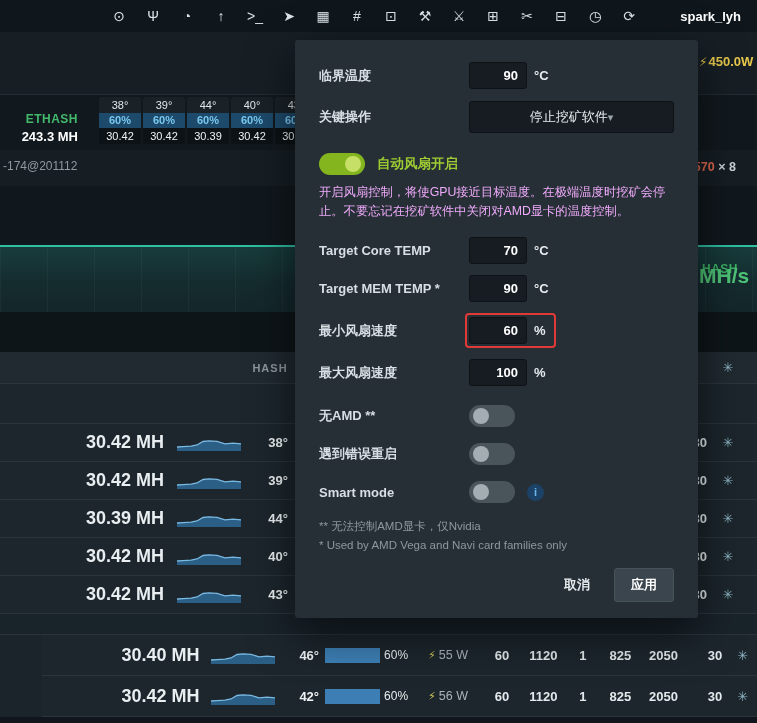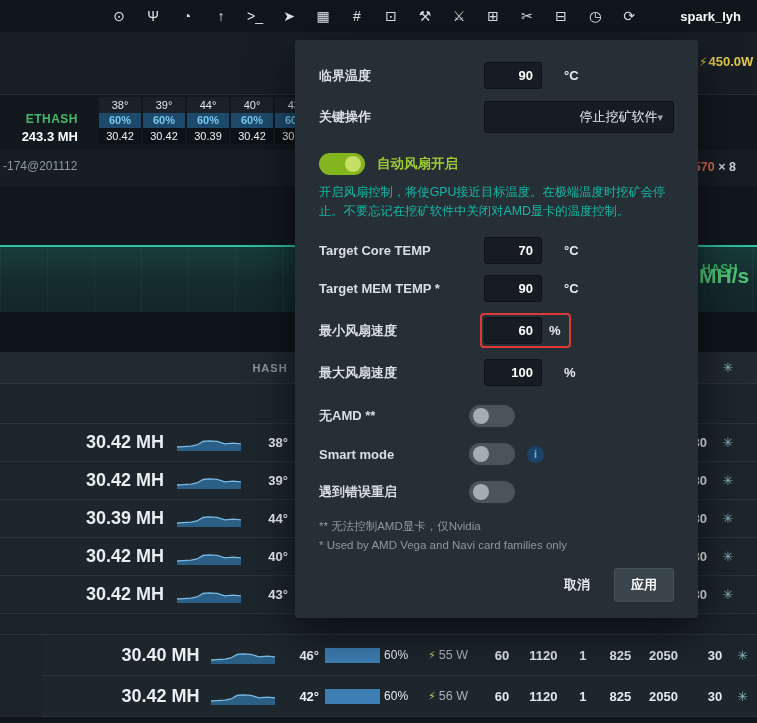--- a/index.html
+++ b/index.html
@@ -66,40 +66,40 @@
   .cn  { color:#e3e9ec; font-size:13px; font-weight:600; text-align:center; }
   .n1 { width:38px; } .n2 { width:48px; } .n3 { width:34px; } .n4 { width:44px; } .n5 { width:46px; }
   .n6 { width:44px; text-align:right; padding-right:6px; }
   .cfi { width:30px; text-align:center; color:#8fb7c5; font-size:13px; cursor:pointer; }
   .th-temp { width:44px; text-align:center; color:#8d979e; font-size:11px; font-weight:bold; letter-spacing:1px; }
   .th-sp { display:inline-block; }
 
   
   .modal { position:absolute; left:295px; top:40px; width:403px; height:578px; background:#272f36; border-radius:3px;
     box-shadow:0 14px 46px rgba(0,0,0,0.6); padding:22px 24px 16px; z-index:20; display:flex; flex-direction:column; overflow:hidden; }
-  .frow { display:flex; align-items:center; margin-bottom:12px;gap:15px; }
+  .frow { display:flex; align-items:center; margin-bottom:12px; }
   .frow.sel { margin-bottom:20px; }
   .frow.inp { margin-bottom:11px; }
   .flabel { flex:0 0 150px; color:#d8dfe4; font-size:13px; font-weight:bold; }
   input.num { width:58px; height:27px; background:#161c21; border:1px solid #0d1216; border-radius:3px; color:#fff;
     text-align:right; padding:0 8px; font-size:13px; font-weight:bold; font-family:inherit; }
   .unit { margin-left:7px; color:#e6ebee; font-size:13px; font-weight:bold; }
   .hl { display:inline-flex; align-items:center; border:2px solid #e03a36; border-radius:4px; padding:2px 8px 2px 2px; margin-left:-4px; }
   .select { width:216px; height:32px; background:#161c21; border:1px solid #0d1216; border-radius:3px; display:flex;
-    align-items:center; justify-content:flex-end; padding:0 10px; color:#e8edf0; font-size:13px; cursor:pointer; }
+    align-items:center; justify-content:center; padding:0 10px; color:#e8edf0; font-size:13px; cursor:pointer; }
   .chev { color:#9aa5ab; font-size:11px; }
   .togglerow { display:flex; align-items:center; margin-bottom:16px; }
   .togglerow.auto { margin-bottom:6px; }
   .togglerow.first { margin-top:8px; }
   .toggle { width:46px; height:22px; border-radius:11px; background:#49545b; position:relative; cursor:pointer; flex:0 0 auto; }
   .knob { position:absolute; top:3px; left:4px; width:16px; height:16px; border-radius:50%; background:#a3adb2; }
   .toggle.on { background:#84b51f; }
   .toggle.on .knob { left:26px; background:#c6df66; }
   .autofan-label { color:#9ccb32; font-weight:bold; font-size:13.5px; margin-left:12px; }
-  .desc { color:#14b8a6; font-size:12.3px; line-height:1.55; margin:2px 0 16px; }
+  .desc { color:#f0abfc; font-size:12.3px; line-height:1.55; margin:2px 0 16px; }
   .info { width:17px; height:17px; border-radius:50%; background:#1c4367; color:#6fb5e8; font-size:11px; font-weight:bold;
     text-align:center; line-height:17px; margin-left:12px; cursor:pointer; }
   .fnote { color:#8d979d; font-size:11.5px; margin-bottom:5px; }
   .mfooter { display:flex; justify-content:flex-end; align-items:center; gap:10px; margin-top:auto; }
   .btn-cancel { background:transparent; border:none; color:#e6ebee; font-size:13px; font-weight:bold; padding:8px 14px; cursor:pointer; font-family:inherit; }
   .btn-apply { background:#3b454d; border:1px solid #46525a; border-radius:3px; color:#fff; font-size:13px; font-weight:bold; padding:7px 16px; cursor:pointer; font-family:inherit; }
 </style>
 </head>
 <body>
 
@@ -441,34 +441,34 @@
     </div>
 
     <div class="togglerow first">
       <span class="flabel">无AMD **</span>
       <span class="toggle">
           <span class="knob"></span>
         </span>
     </div>
 
     <div class="togglerow">
+      <span class="flabel">遇到错误重启</span>
+      <span class="toggle">
+          <span class="knob"></span>
+        </span>
+    </div>
+
+    <div class="togglerow">
       <span class="flabel">Smart mode</span>
       <span class="toggle">
           <span class="knob"></span>
         </span>
       <span class="info">i</span>
     </div>
 
-    <div class="togglerow">
-      <span class="flabel">遇到错误重启</span>
-      <span class="toggle">
-          <span class="knob"></span>
-        </span>
-    </div>
-
     <div class="fnote">** 无法控制AMD显卡，仅Nvidia</div>
     <div class="fnote">* Used by AMD Vega and Navi card families only</div>
 
     <div class="mfooter">
       <button class="btn-cancel">取消</button>
       <button class="btn-apply">应用</button>
     </div>
   </div>
 
 </div>

